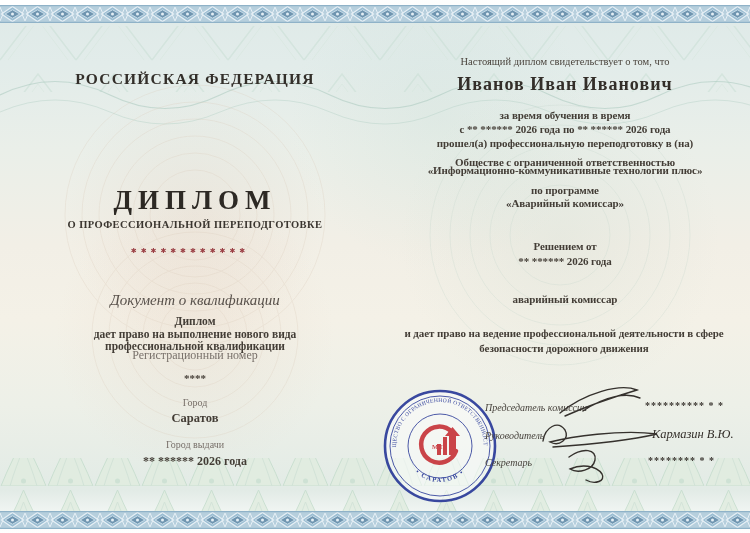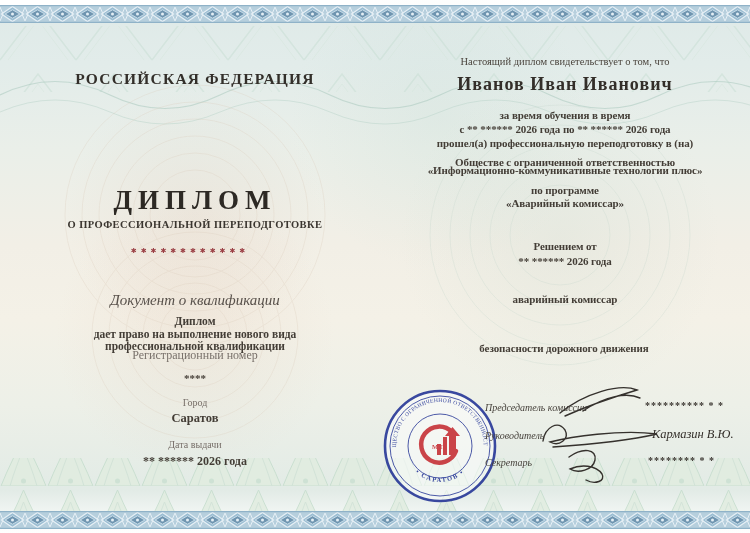--- a/index.html
+++ b/index.html
@@ -129,35 +129,36 @@
   <div class="txt lcol diploma-sub">О ПРОФЕССИОНАЛЬНОЙ ПЕРЕПОДГОТОВКЕ</div>
   <div class="txt lcol stars">✱✱✱✱✱✱✱✱✱✱✱✱</div>
   <div class="txt lcol qual-caption">Документ о квалификации</div>
   <div class="txt lcol l-line1">Диплом</div>
   <div class="txt lcol l-line2">дает право на выполнение нового вида</div>
   <div class="txt lcol l-line3">профессиональной квалификации</div>
   <div class="txt lcol reg-label">Регистрационный номер</div>
   <div class="txt lcol reg-value">****</div>
   <div class="txt lcol city-label">Город</div>
   <div class="txt lcol city-value">Саратов</div>
-  <div class="txt lcol date-label">Дата выдачи</div>
+  <div class="txt lcol date-label">Город выдачи</div>
   <div class="txt lcol date-value">** ****** 2026 года</div>
 
   <div class="txt rcol intro">Настоящий диплом свидетельствует о том, что</div>
   <div class="txt rcol holder">Иванов Иван Иванович</div>
   <div class="txt rcol r-line p1">за время обучения в время</div>
   <div class="txt rcol r-line p2">с ** ****** 2026 года по ** ****** 2026 года</div>
   <div class="txt rcol r-line p3">прошел(а) профессиональную переподготовку в (на)</div>
   <div class="txt rcol r-line o1">Обществе с ограниченной ответственностью</div>
   <div class="txt rcol r-line o2">«Информационно-коммуникативные технологии плюс»</div>
   <div class="txt rcol r-line o3">по программе</div>
   <div class="txt rcol r-line d1">Решением от</div>
   <div class="txt rcol r-line o4">«Аварийный комиссар»</div>
   <div class="txt rcol r-line d2">** ****** 2026 года</div>
   <div class="txt rcol r-line q2">аварийный комиссар</div>
+  <div class="txt r-line rr1">и дает право на ведение профессиональной деятельности в сфере</div>
   <div class="txt r-line rr2">безопасности дорожного движения</div>
 
   <div class="sig-label sl1">Председатель комиссии</div>
   <div class="sig-label sl2">Руководитель</div>
   <div class="sig-label sl3">Секретарь</div>
   <div class="sig-right sr1">********** * *</div>
   <div class="sig-right sr2">Кармазин В.Ю.</div>
   <div class="sig-right sr3">******** * *</div>
 
   <svg class="sigs" width="160" height="105">

